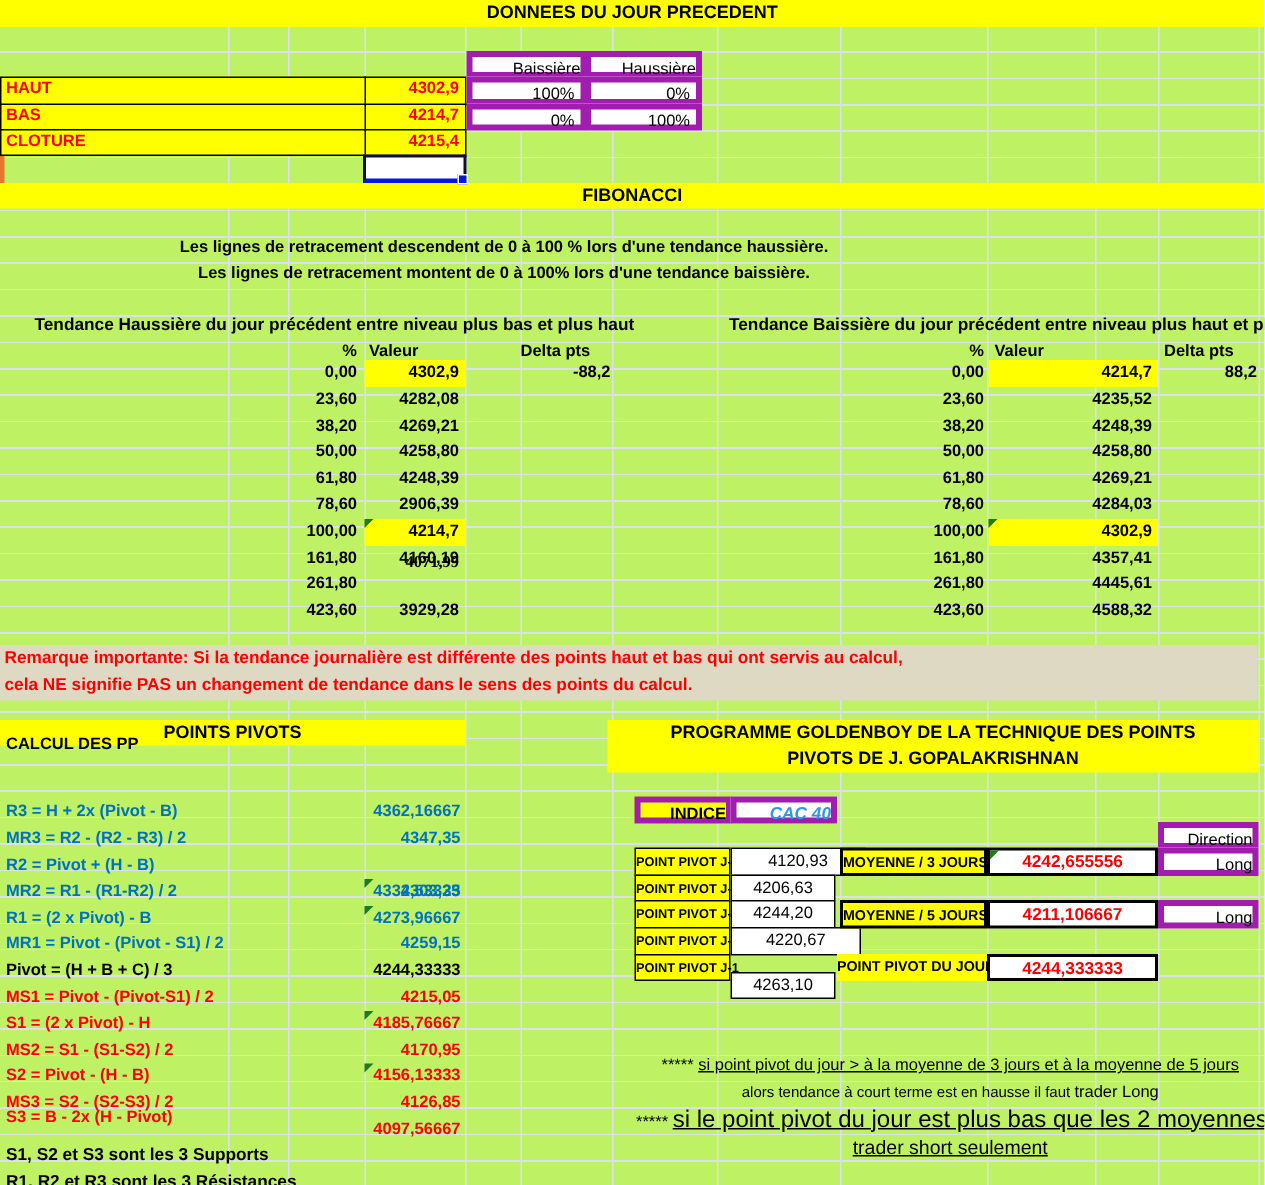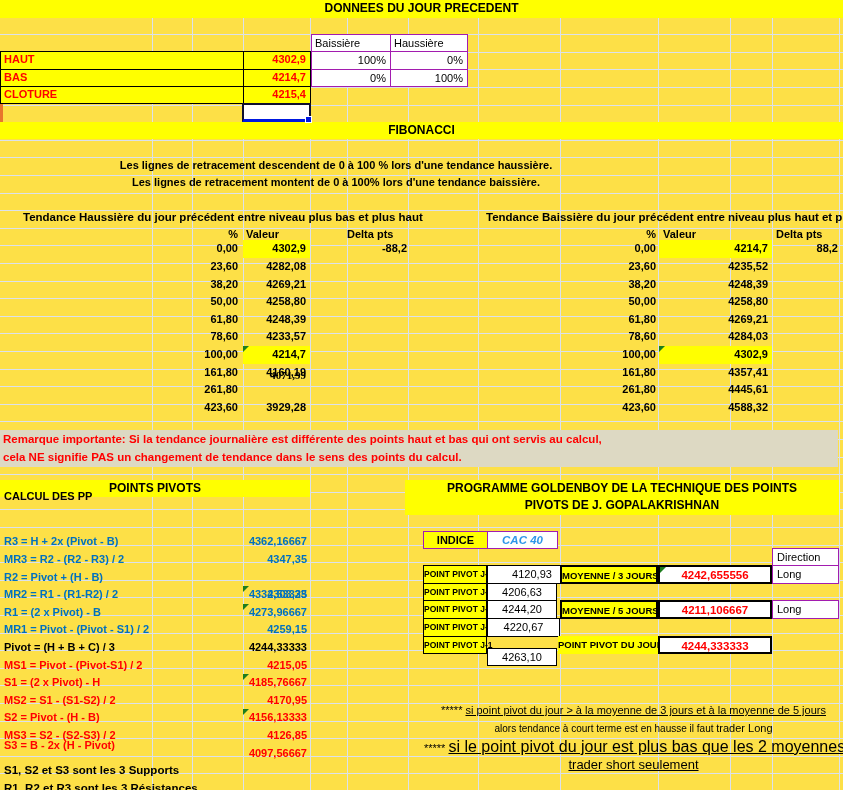--- a/index.html
+++ b/index.html
@@ -1,31 +1,31 @@
 <!DOCTYPE html>
 <html><head>
 <meta charset="utf-8">
 <style>
   html,body{margin:0;padding:0;background:#fff;}
   #canvas{
-    position:relative;width:843px;height:790px;overflow:hidden;background:#fde047;
+    position:relative;width:843px;height:790px;overflow:hidden;background:#bef264;
     font-family:"Liberation Sans",sans-serif;font-size:11px;color:#000;
   }
   
   #hgrid{position:absolute;left:0;top:0;width:843px;height:790px;z-index:0;
     background:repeating-linear-gradient(to bottom,transparent 0px,transparent 16.6px,#dbe1ec 16.6px,#dbe1ec 17.6px);}
   .vline{position:absolute;top:0;width:1px;height:790px;background:#dbe1ec;z-index:0;}
   .cell{position:absolute;box-sizing:border-box;z-index:2;line-height:17.6px;white-space:nowrap;overflow:visible;}
   .b{font-weight:bold;}
   .u{}
   .r{text-align:right;}
   .c{text-align:center;}
   .yellow{background:#FFFF00;}
   .white{background:#fff;}
-  .bk{border:1px solid #a21caf;}
+  .bk{border:4px solid #a21caf;text-align:right;}
   .red{color:#FF0000;}
   .gc:before{content:'';position:absolute;left:0;top:0;width:0;height:0;
     border-top:6px solid #1d7d1d;border-right:6px solid transparent;}
   
   #sel{position:absolute;left:242px;top:103px;width:69px;height:19px;box-sizing:border-box;
     background:#fff;border:2px solid #10102e;border-bottom:3px solid #0018e0;z-index:5;}
   #sel .handle{position:absolute;right:-3px;bottom:-4px;width:5px;height:5px;background:#0018e0;border:1px solid #fff;}
 </style>
 </head>
 <body>
@@ -111,21 +111,21 @@
     <div class="cell b r" style="left: 330px; top: 240.4px; width: 77px; height: 17.6px;">-88,2</div>
     <div class="cell b r" style="left: 150px; top: 258px; width: 88px; height: 17.6px;">23,60</div>
     <div class="cell b r" style="left: 243px; top: 258px; width: 67px; height: 17.6px; padding-right: 4px;">4282,08</div>
     <div class="cell b r" style="left: 150px; top: 275.6px; width: 88px; height: 17.6px;">38,20</div>
     <div class="cell b r" style="left: 243px; top: 275.6px; width: 67px; height: 17.6px; padding-right: 4px;">4269,21</div>
     <div class="cell b r" style="left: 150px; top: 293.2px; width: 88px; height: 17.6px;">50,00</div>
     <div class="cell b r" style="left: 243px; top: 293.2px; width: 67px; height: 17.6px; padding-right: 4px;">4258,80</div>
     <div class="cell b r" style="left: 150px; top: 310.8px; width: 88px; height: 17.6px;">61,80</div>
     <div class="cell b r" style="left: 243px; top: 310.8px; width: 67px; height: 17.6px; padding-right: 4px;">4248,39</div>
     <div class="cell b r" style="left: 150px; top: 328.4px; width: 88px; height: 17.6px;">78,60</div>
-    <div class="cell b r" style="left: 243px; top: 328.4px; width: 67px; height: 17.6px; padding-right: 4px;">4233,57</div>
+    <div class="cell b r" style="left: 243px; top: 328.4px; width: 67px; height: 17.6px; padding-right: 4px;">2906,39</div>
     <div class="cell b r" style="left: 150px; top: 346px; width: 88px; height: 17.6px;">100,00</div>
     <div class="cell b r yellow gc" style="left: 243px; top: 346px; width: 67px; height: 17.6px; padding-right: 4px;">4214,7</div>
     <div class="cell b r" style="left: 150px; top: 363.6px; width: 88px; height: 17.6px;">161,80</div>
     <div class="cell b r" style="left: 243px; top: 363.6px; width: 67px; height: 17.6px; padding-right: 4px;">4160,19</div>
     <div class="cell b r" style="left: 150px; top: 381.2px; width: 88px; height: 17.6px;">261,80</div>
     <div class="cell b r" style="left: 243px; top: 367px; width: 67px; height: 17.6px; padding-right: 4px; font-family: Liberation Serif, serif;">4071,99</div>
     <div class="cell b r" style="left: 150px; top: 398.8px; width: 88px; height: 17.6px;">423,60</div>
     <div class="cell b r" style="left: 243px; top: 398.8px; width: 67px; height: 17.6px; padding-right: 4px;">3929,28</div>
     <div class="cell b r" style="left: 568px; top: 240.4px; width: 88px; height: 17.6px;">0,00</div>
     <div class="cell b r yellow" style="left: 659px; top: 240.4px; width: 113px; height: 17.6px; padding-right: 4px;">4214,7</div>
@@ -176,21 +176,21 @@
     <div class="cell b r" style="left: 243px; top: 744.5px; width: 67px; height: 17.6px; padding-right: 3px; color: rgb(255, 0, 0);">4097,56667</div>
     <div class="cell b" style="left: 4px; top: 762.1px; height: 17.6px; font-size: 11.5px;">S1, S2 et S3 sont les 3 Supports</div>
     <div class="cell b" style="left: 4px; top: 779.7px; height: 17.6px; font-size: 11.5px;">R1, R2 et R3 sont les 3 Résistances</div>
     <div class="cell b c yellow" style="left: 423px; top: 565.2px; width: 64px; height: 18.6px; font-size: 8.5px; border: 1px solid rgb(0, 0, 0);">POINT PIVOT J-5</div>
     <div class="cell c white" style="left: 487px; top: 565.2px; width: 90px; height: 18.6px; border: 1px solid rgb(0, 0, 0);">4120,93</div>
     <div class="cell b c yellow" style="left: 423px; top: 582.8px; width: 64px; height: 18.6px; font-size: 8.5px; border: 1px solid rgb(0, 0, 0);">POINT PIVOT J-4</div>
     <div class="cell c white" style="left: 487px; top: 582.8px; width: 70px; height: 18.6px; border: 1px solid rgb(0, 0, 0);">4206,63</div>
     <div class="cell b c yellow" style="left: 423px; top: 600.4px; width: 64px; height: 18.6px; font-size: 8.5px; border: 1px solid rgb(0, 0, 0);">POINT PIVOT J-3</div>
     <div class="cell c white" style="left: 487px; top: 600.4px; width: 70px; height: 18.6px; border: 1px solid rgb(0, 0, 0);">4244,20</div>
     <div class="cell b c yellow" style="left: 423px; top: 618px; width: 64px; height: 18.6px; font-size: 8.5px; border: 1px solid rgb(0, 0, 0);">POINT PIVOT J-2</div>
-    <div class="cell c white" style="left: 487px; top: 618px; width: 73px; height: 18.6px; border: 1px solid rgb(0, 0, 0);">4220,67</div>
+    <div class="cell c white" style="left: 487px; top: 618px; width: 87px; height: 18.6px; border: 1px solid rgb(0, 0, 0);">4220,67</div>
     <div class="cell b c yellow" style="left: 423px; top: 635.6px; width: 64px; height: 18.6px; font-size: 8.5px; border: 1px solid rgb(0, 0, 0);">POINT PIVOT J-1</div>
     <div class="cell c white" style="left: 487px; top: 635.6px; width: 70px; height: 18.6px; border: 1px solid rgb(0, 0, 0); margin-top: 12px;">4263,10</div>
     <div class="cell b c yellow u" style="left: 560px; top: 565.2px; width: 98px; height: 18.6px; font-size: 9.5px; border: 2px solid rgb(0, 0, 0);">MOYENNE / 3 JOURS</div>
     <div class="cell b c u red white gc" style="left: 658px; top: 565.2px; width: 114px; height: 18.6px; font-size: 11.5px; border: 2px solid rgb(0, 0, 0);">4242,655556</div>
     <div class="cell b c yellow u" style="left: 560px; top: 600.4px; width: 98px; height: 18.6px; font-size: 9.5px; border: 2px solid rgb(0, 0, 0);">MOYENNE / 5 JOURS</div>
     <div class="cell b c u red white" style="left: 658px; top: 600.4px; width: 114px; height: 18.6px; font-size: 11.5px; border: 2px solid rgb(0, 0, 0);">4211,106667</div>
     <div class="cell b c yellow" style="left: 558px; top: 635.6px; width: 100px; height: 18.6px; font-size: 9.5px; border: none;">POINT PIVOT DU JOUR</div>
     <div class="cell b c u red white" style="left: 658px; top: 635.6px; width: 114px; height: 18.6px; font-size: 11.5px; border: 2px solid rgb(0, 0, 0);">4244,333333</div>
     <div class="cell c" style="left: 424px; top: 702px; width: 419px; height: 17.6px;"><span style="font-size: 11px;">***** </span><span style="font-size: 11px; text-decoration: underline;">si point pivot du jour &gt; à la moyenne de 3 jours et à la moyenne de 5 jours</span></div>
     <div class="cell c" style="left: 424px; top: 719.5px; width: 419px; height: 17.6px;"><span style="font-size: 10px;">alors tendance à court terme est en hausse il faut </span><span style="font-size: 11px;">trader Long</span></div>

